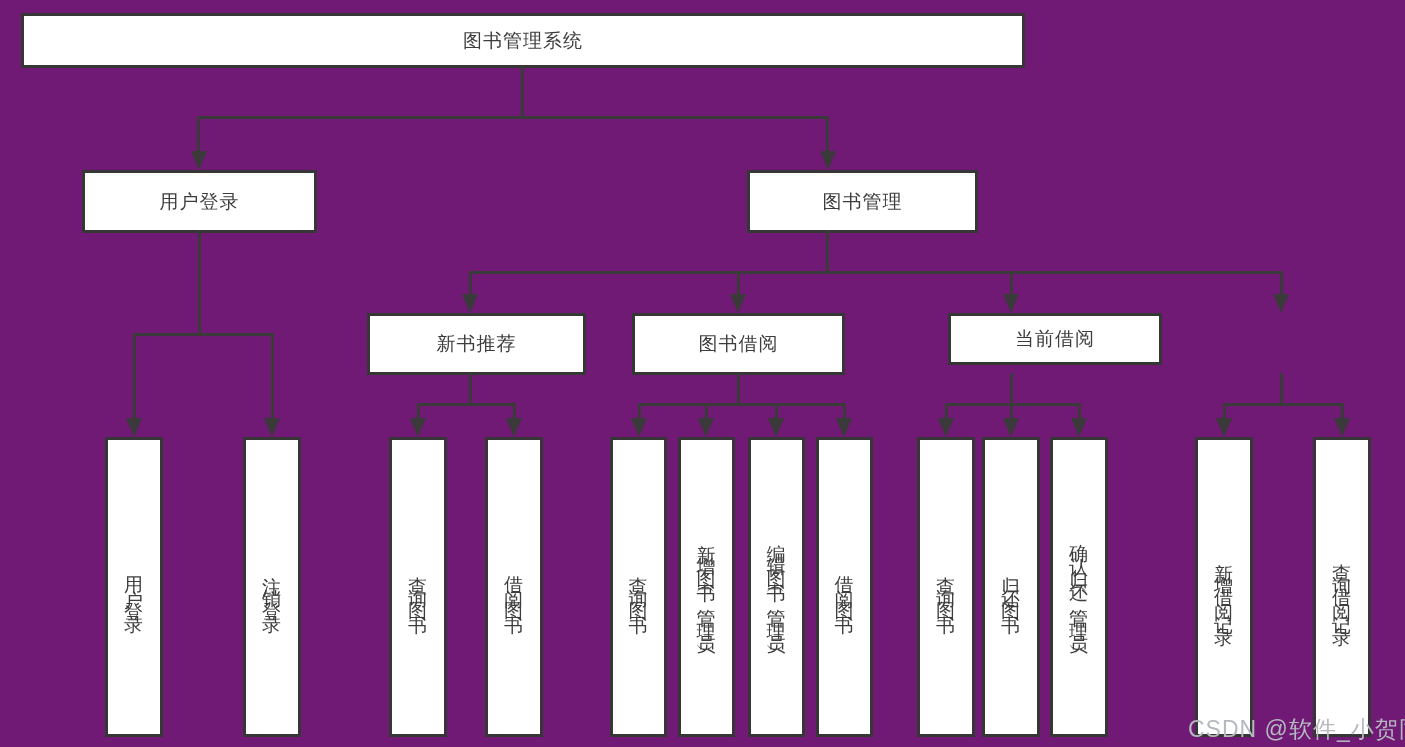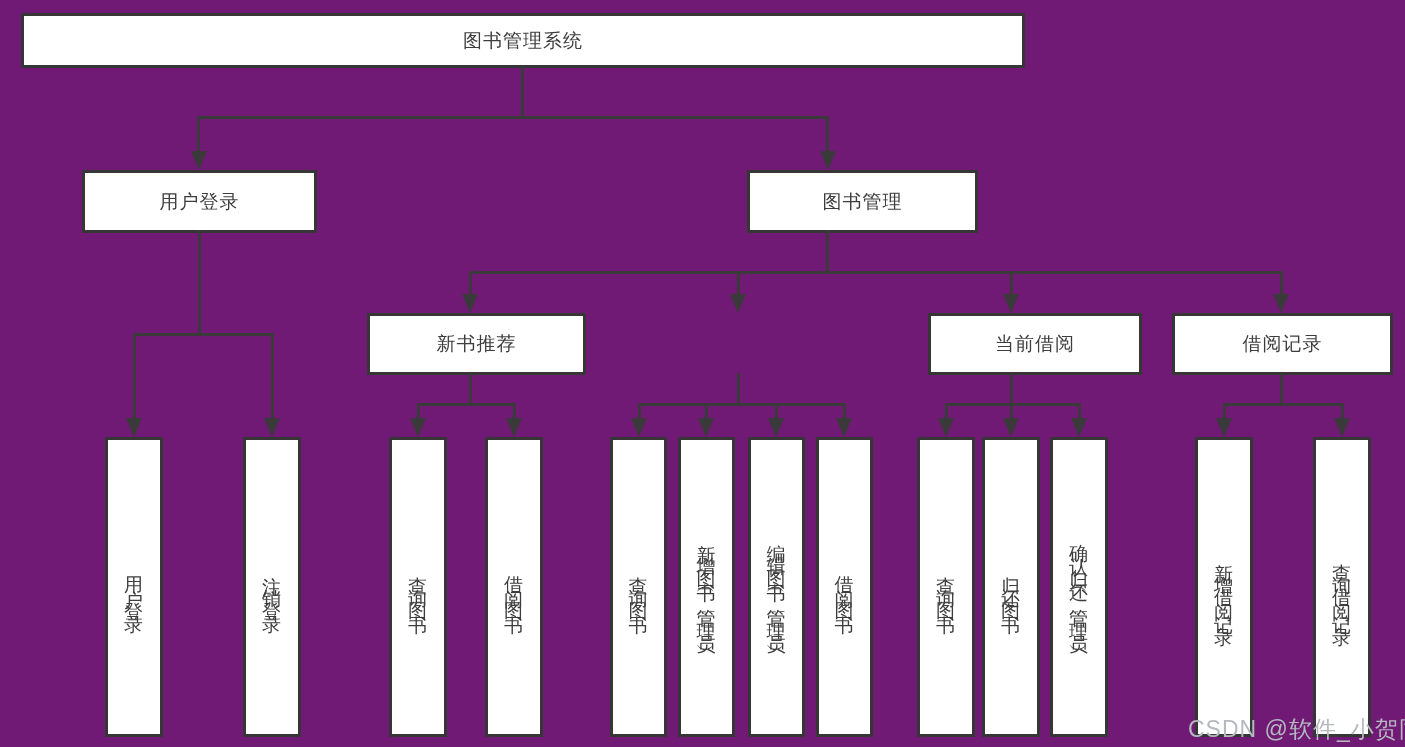--- a/index.html
+++ b/index.html
@@ -61,25 +61,25 @@
   <div class="box" style="left:82px;top:170px;width:235px;height:63px;">
     <span class="lbl">用户登录</span>
   </div>
   <div class="box" style="left:747px;top:170px;width:231px;height:63px;">
     <span class="lbl">图书管理</span>
   </div>
 
   <div class="box" style="left:367px;top:313px;width:219px;height:62px;">
     <span class="lbl">新书推荐</span>
   </div>
-  <div class="box" style="left:928px;top:313px;width:214px;height:62px;">
+  <div class="box" style="left:632px;top:313px;width:213px;height:62px;">
+    <span class="lbl">图书借阅</span>
+  </div>
+  <div class="box" style="left:948px;top:313px;width:214px;height:52px;">
     <span class="lbl">当前借阅</span>
-  </div>
-  <div class="box" style="left:1172px;top:313px;width:221px;height:62px;">
-    <span class="lbl">借阅记录</span>
   </div>
 
   <div class="box vbox" style="left:105px;top:437px;width:58px;height:300px;">
     <span class="lbl">用户登录</span>
   </div>
   <div class="box vbox" style="left:243px;top:437px;width:58px;height:300px;">
     <span class="lbl">注销登录</span>
   </div>
 
   <div class="box vbox" style="left:389px;top:437px;width:58px;height:300px;">

